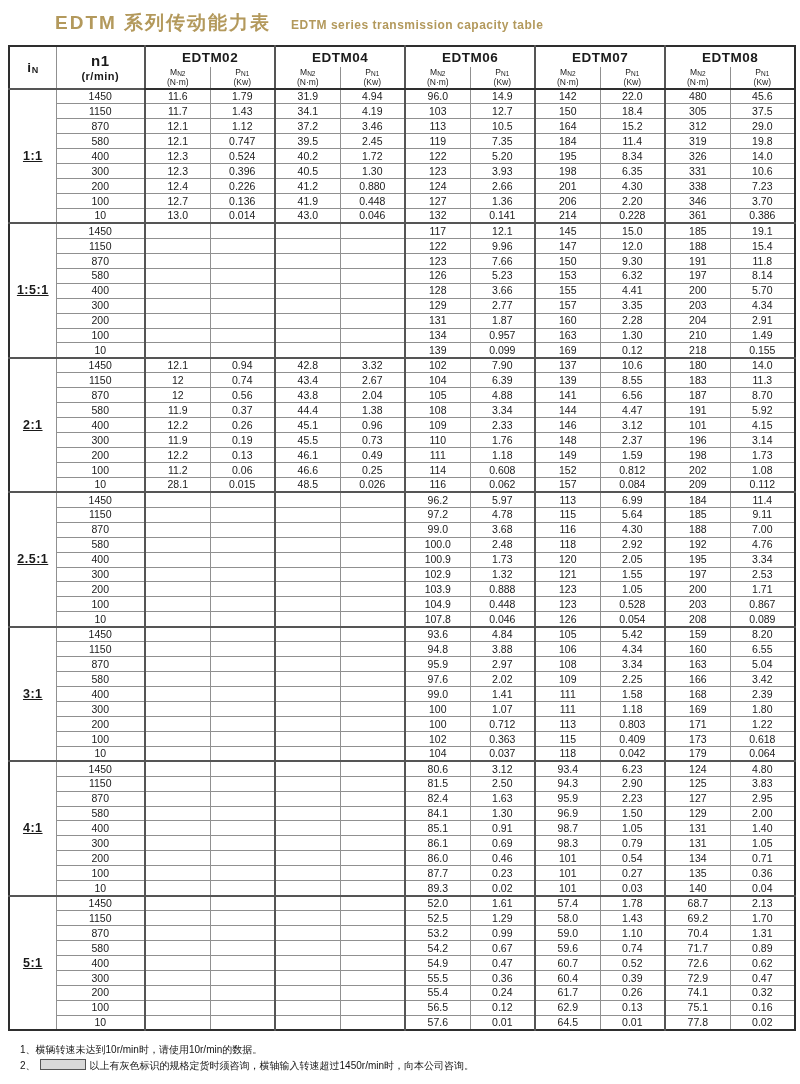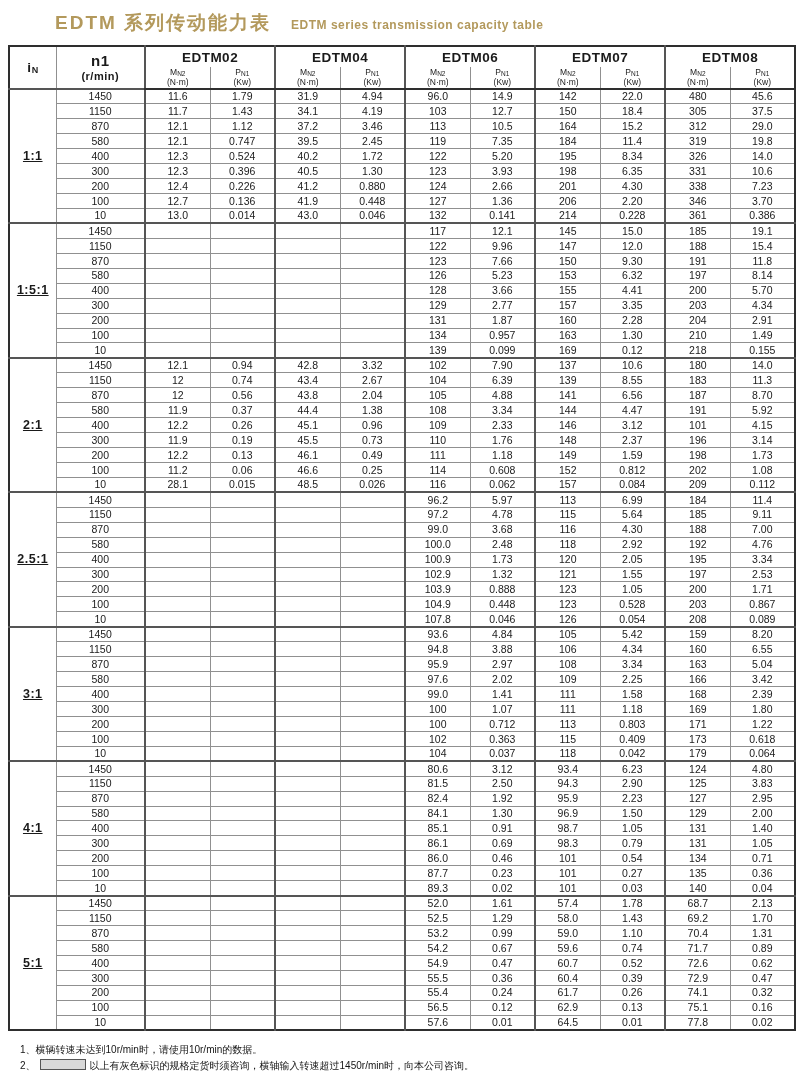--- a/index.html
+++ b/index.html
@@ -708,21 +708,21 @@
           <td class="model-start">125</td>
           <td class="sub-split">3.83</td>
         </tr>
         <tr>
           <td class="speed">870</td>
           <td class="model-start"></td>
           <td class="sub-split"></td>
           <td class="model-start"></td>
           <td class="sub-split"></td>
           <td class="model-start">82.4</td>
-          <td class="sub-split">1.92</td>
+          <td class="sub-split">1.63</td>
           <td class="model-start">95.9</td>
           <td class="sub-split">2.23</td>
           <td class="model-start">127</td>
           <td class="sub-split">2.95</td>
         </tr>
         <tr>
           <td class="speed">580</td>
           <td class="model-start"></td>
           <td class="sub-split"></td>
           <td class="model-start"></td>

